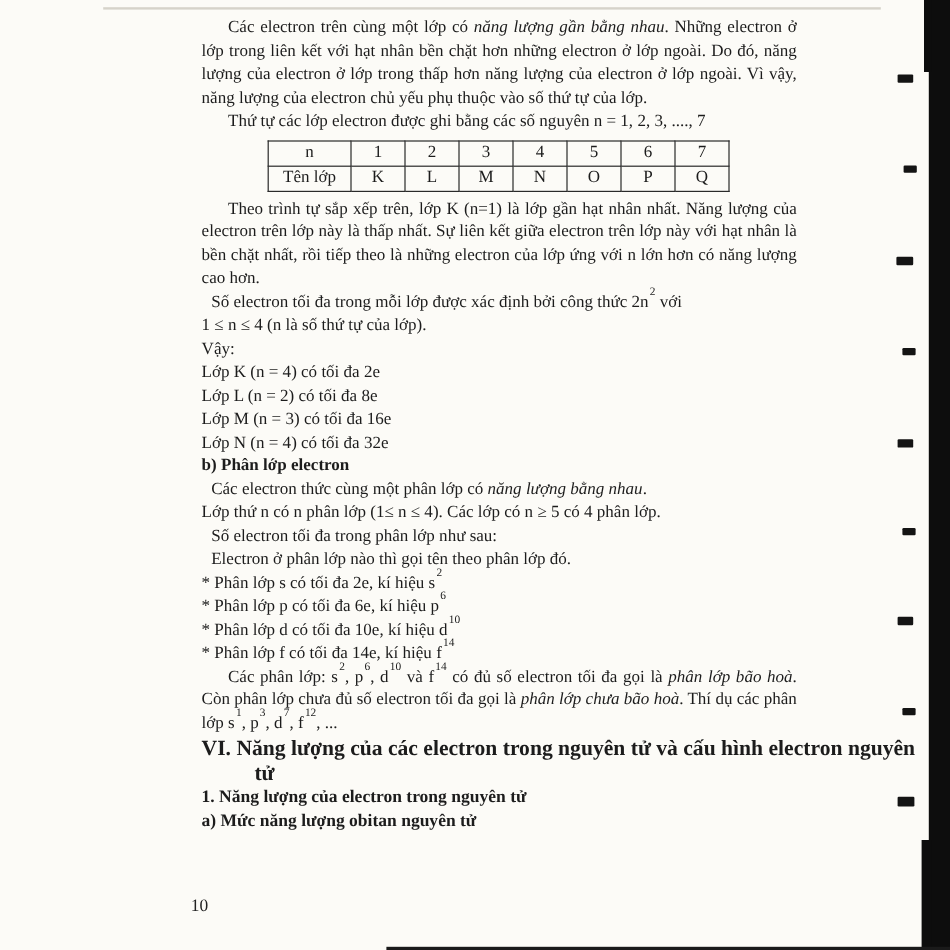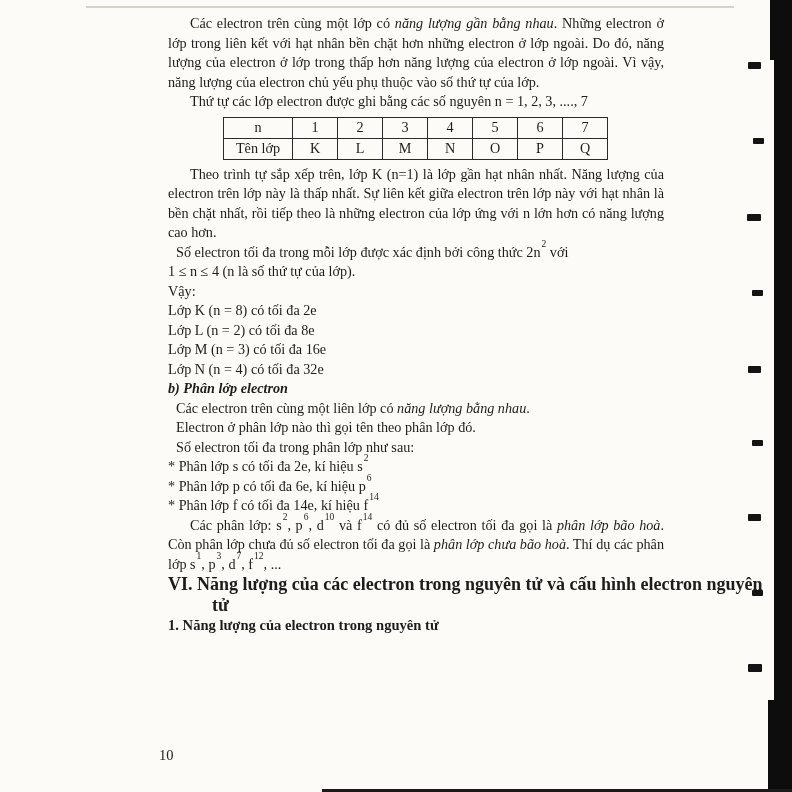--- a/index.html
+++ b/index.html
@@ -25,21 +25,21 @@
   .rt-i{font-style:italic;text-align:center;}
   table.layers{
     border-collapse:collapse;margin:5px 0 5px 55px;table-layout:fixed;
   }
   table.layers td{
     border:1px solid #2a2a2a;text-align:center;height:20px;padding:0 2px;
     font-size:14.2px;
   }
   table.layers td.first{width:64px;}
   table.layers td.num{width:40px;}
-  .h-sub{font-weight:bold;font-style:italic;margin-left:8px;}
+  .h-sub{font-weight:bold;margin-left:8px;}
   .heading-vi{
     font-weight:bold;font-size:18px;line-height:21px;
     margin:8px 0 5px -22px;width:556px;
     padding-left:44px;text-indent:-44px;
   }
   .h-num{font-weight:bold;font-size:14.6px;margin:5px 0 5px 20px;}
   .page-number{
     position:absolute;left:159px;top:747px;font-size:14.5px;
     font-family:"Liberation Serif","DejaVu Serif",serif;color:#222;
   }
@@ -95,45 +95,48 @@
       </table>
 
     <p class="j ti22">Theo trình tự sắp xếp trên, lớp K (n=1) là lớp gần hạt nhân nhất. Năng lượng của electron trên lớp này là thấp nhất. Sự liên kết giữa electron trên lớp này với hạt nhân là bền chặt nhất, rồi tiếp theo là những electron của lớp ứng với n lớn hơn có năng lượng cao hơn.</p>
 
     <p class="ti8"><span>Số electron tối đa trong mỗi lớp được xác định bởi công thức 2n</span><sup>2</sup><span> với</span></p>
 
     <p class="ml45">1 ≤ n ≤ 4 (n là số thứ tự của lớp).</p>
 
     <p>Vậy:</p>
 
-    <p class="ml25">Lớp K (n = 8) có tối đa 2e</p>
+    <p class="ml25">Lớp K (n = 4) có tối đa 2e</p>
     <p class="ml25">Lớp L (n = 2) có tối đa 8e</p>
     <p class="ml25">Lớp M (n = 3) có tối đa 16e</p>
     <p class="ml25">Lớp N (n = 4) có tối đa 32e</p>
 
     <p class="h-sub">b) Phân lớp electron</p>
 
 
-    <p class="ti8"><span>Các electron trên cùng một liên lớp có </span><span class="rt-i">năng lượng bằng nhau</span><span>.</span></p>
+    <p class="ti8"><span>Các electron thức cùng một phân lớp có </span><span class="rt-i">năng lượng bằng nhau</span><span>.</span></p>
 
+    <p>Lớp thứ n có n phân lớp (1≤ n ≤ 4). Các lớp có n ≥ 5 có 4 phân lớp.</p>
+
+    <p class="ti8">Số electron tối đa trong phân lớp như sau:</p>
 
     <p class="ti8">Electron ở phân lớp nào thì gọi tên theo phân lớp đó.</p>
 
-    <p class="ti8">Số electron tối đa trong phân lớp như sau:</p>
-
     <p class="ml10"><span>* Phân lớp s có tối đa 2e, kí hiệu s</span><sup>2</sup></p>
     <p class="ml10"><span>* Phân lớp p có tối đa 6e, kí hiệu p</span><sup>6</sup></p>
+    <p class="ml10"><span>* Phân lớp d có tối đa 10e, kí hiệu d</span><sup>10</sup></p>
     <p class="ml10"><span>* Phân lớp f có tối đa 14e, kí hiệu f</span><sup>14</sup></p>
 
     <p class="j ti22"><span>Các phân lớp: s</span><sup>2</sup><span>, p</span><sup>6</sup><span>, d</span><sup>10</sup><span> và f</span><sup>14</sup><span> có đủ số electron tối đa gọi là </span><span class="rt-i">phân lớp bão hoà</span><span>. Còn phân lớp chưa đủ số electron tối đa gọi là </span><span class="rt-i">phân lớp chưa bão hoà</span><span>. Thí dụ các phân lớp s</span><sup>1</sup><span>, p</span><sup>3</sup><span>, d</span><sup>7</sup><span>, f</span><sup>12</sup><span>, ...</span></p>
 
     <p class="heading-vi">VI. Năng lượng của các electron trong nguyên tử và cấu hình electron nguyên tử</p>
 
     <p class="h-num">1. Năng lượng của electron trong nguyên tử</p>
 
+    <p class="h-num">a) Mức năng lượng obitan nguyên tử</p>
 
   </div>
 
   <div class="edge-strip"></div>
   <div class="edge-bump" style="right:16px;top:0;width:6px;height:60px;"></div>
   <div class="edge-bump" style="right:16px;top:700px;width:8px;height:92px;"></div>
   <div class="scan-mark" style="left:748px;top:62px;width:13px;height:7px;"></div>
   <div class="scan-mark" style="left:753px;top:138px;width:11px;height:6px;"></div>
   <div class="scan-mark" style="left:747px;top:214px;width:14px;height:7px;"></div>
   <div class="scan-mark" style="left:752px;top:290px;width:11px;height:6px;"></div>

